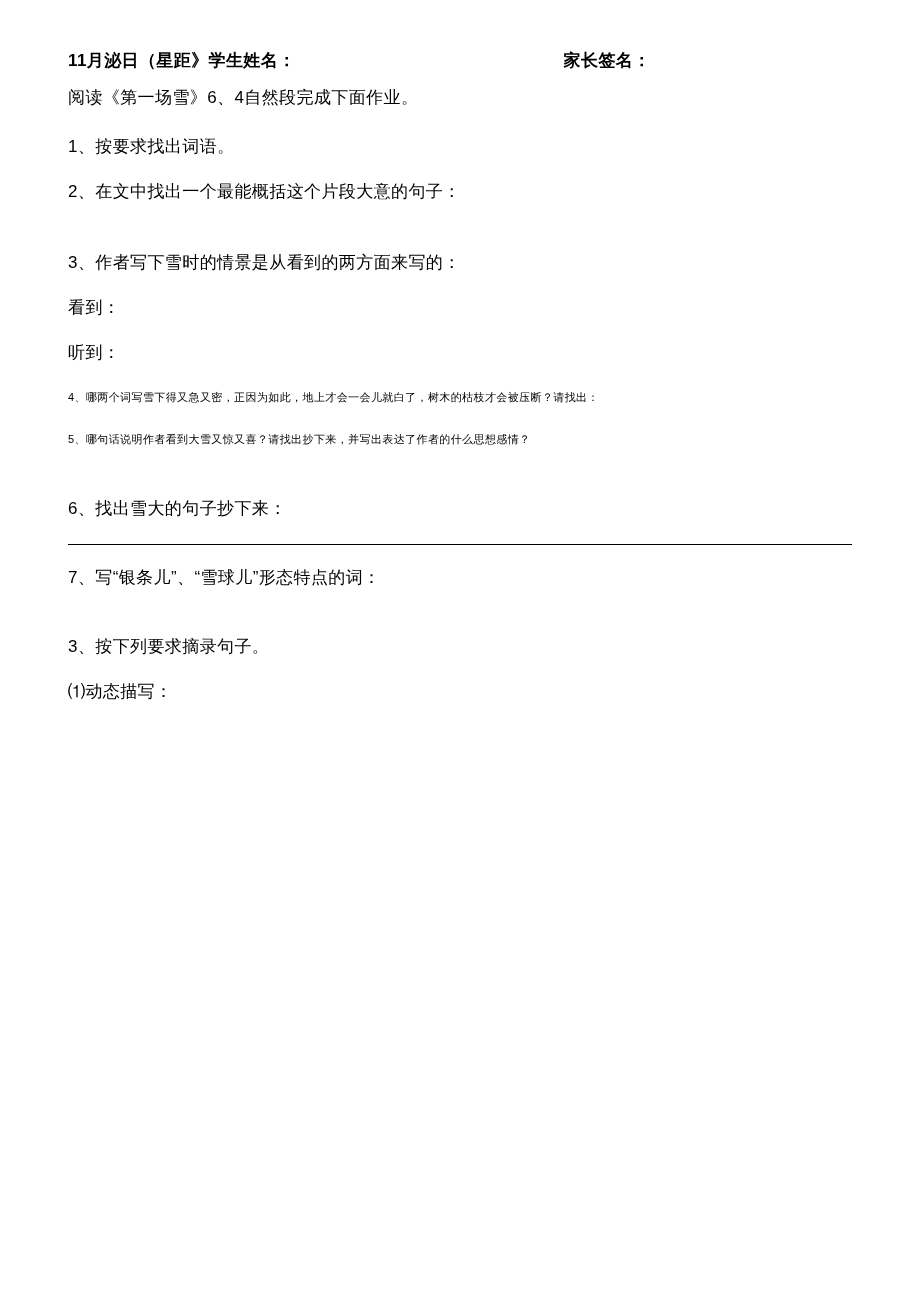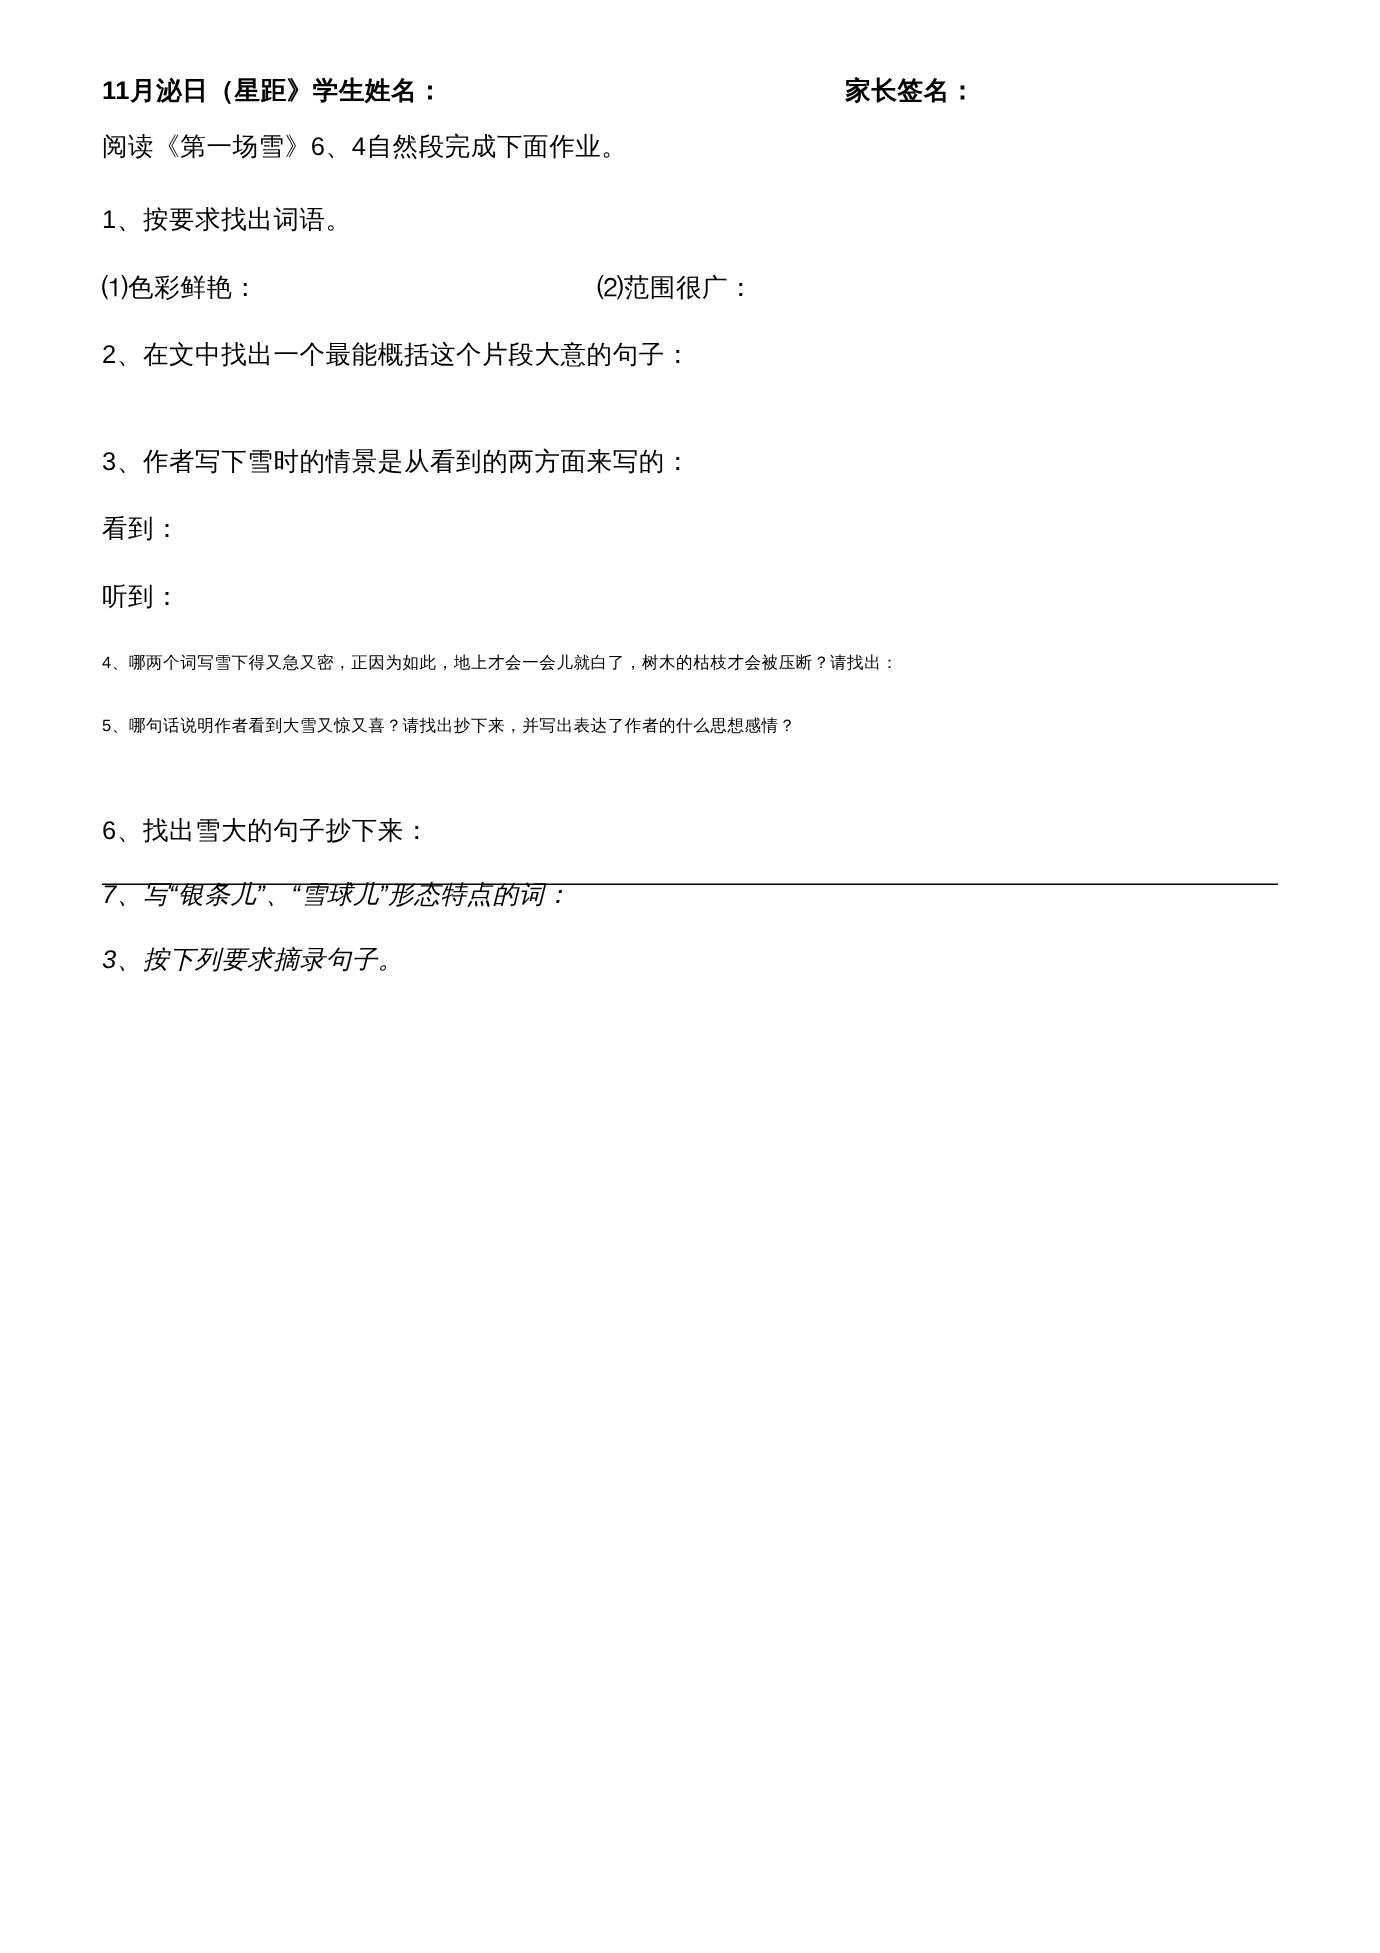--- a/index.html
+++ b/index.html
@@ -36,21 +36,21 @@
     align-items: baseline;
   }
   .gap-1 { width: 268px; flex: none; }
   .gap-2 { width: 226px; flex: none; }
 
   
   .mt-hdr   { margin-top: 0px; }
   .mt-sub   { margin-top: 14px; }
   .mt-q     { margin-top: 26px; }
   .mt-small { margin-top: 22px; }
-  .mt-xbig  { margin-top: 20px; font-style: italic; }
+  .mt-xbig  { margin-top: 46px; }
   .mt-huge  { margin-top: 48px; }
 
   .wrap-2 {
     font-size: 11px;
     line-height: 1.9;
     letter-spacing: 0.4px;
   }
   .rule-wrap {
     position: relative;
     height: 0;
@@ -72,25 +72,20 @@
   <div class="row mt-hdr">
     <div class="line bold">11月泌日（星距》学生姓名：</div>
     <div class="gap-1"></div>
     <div class="line bold">家长签名：</div>
   </div>
 
   <div class="line mt-sub">阅读《第一场雪》6、4自然段完成下面作业。</div>
 
   <div class="line mt-q">1、按要求找出词语。</div>
 
-  <div class="row mt-small">
-    <div class="line">⑴色彩鲜艳：</div>
-    <div class="gap-2"></div>
-    <div class="line">⑵范围很广：</div>
-  </div>
 
   <div class="line mt-small">2、在文中找出一个最能概括这个片段大意的句子：</div>
 
   <div class="rule-wrap">
     <hr class="sep sep-1">
   </div>
 
   <div class="line mt-huge">3、作者写下雪时的情景是从看到的两方面来写的：</div>
 
   <div class="line mt-small">看到：</div>
@@ -104,14 +99,15 @@
   <div class="rule-wrap">
     
   </div>
 
   <div class="line mt-huge">6、找出雪大的句子抄下来：</div>
 
   <div class="line mt-xbig">7、写“银条儿”、“雪球儿”形态特点的词：</div>
 
   <div class="line mt-xbig">3、按下列要求摘录句子。</div>
 
+  <div class="line mt-small">⑴动态描写：</div>
 
 </div>
 
 </body></html>

